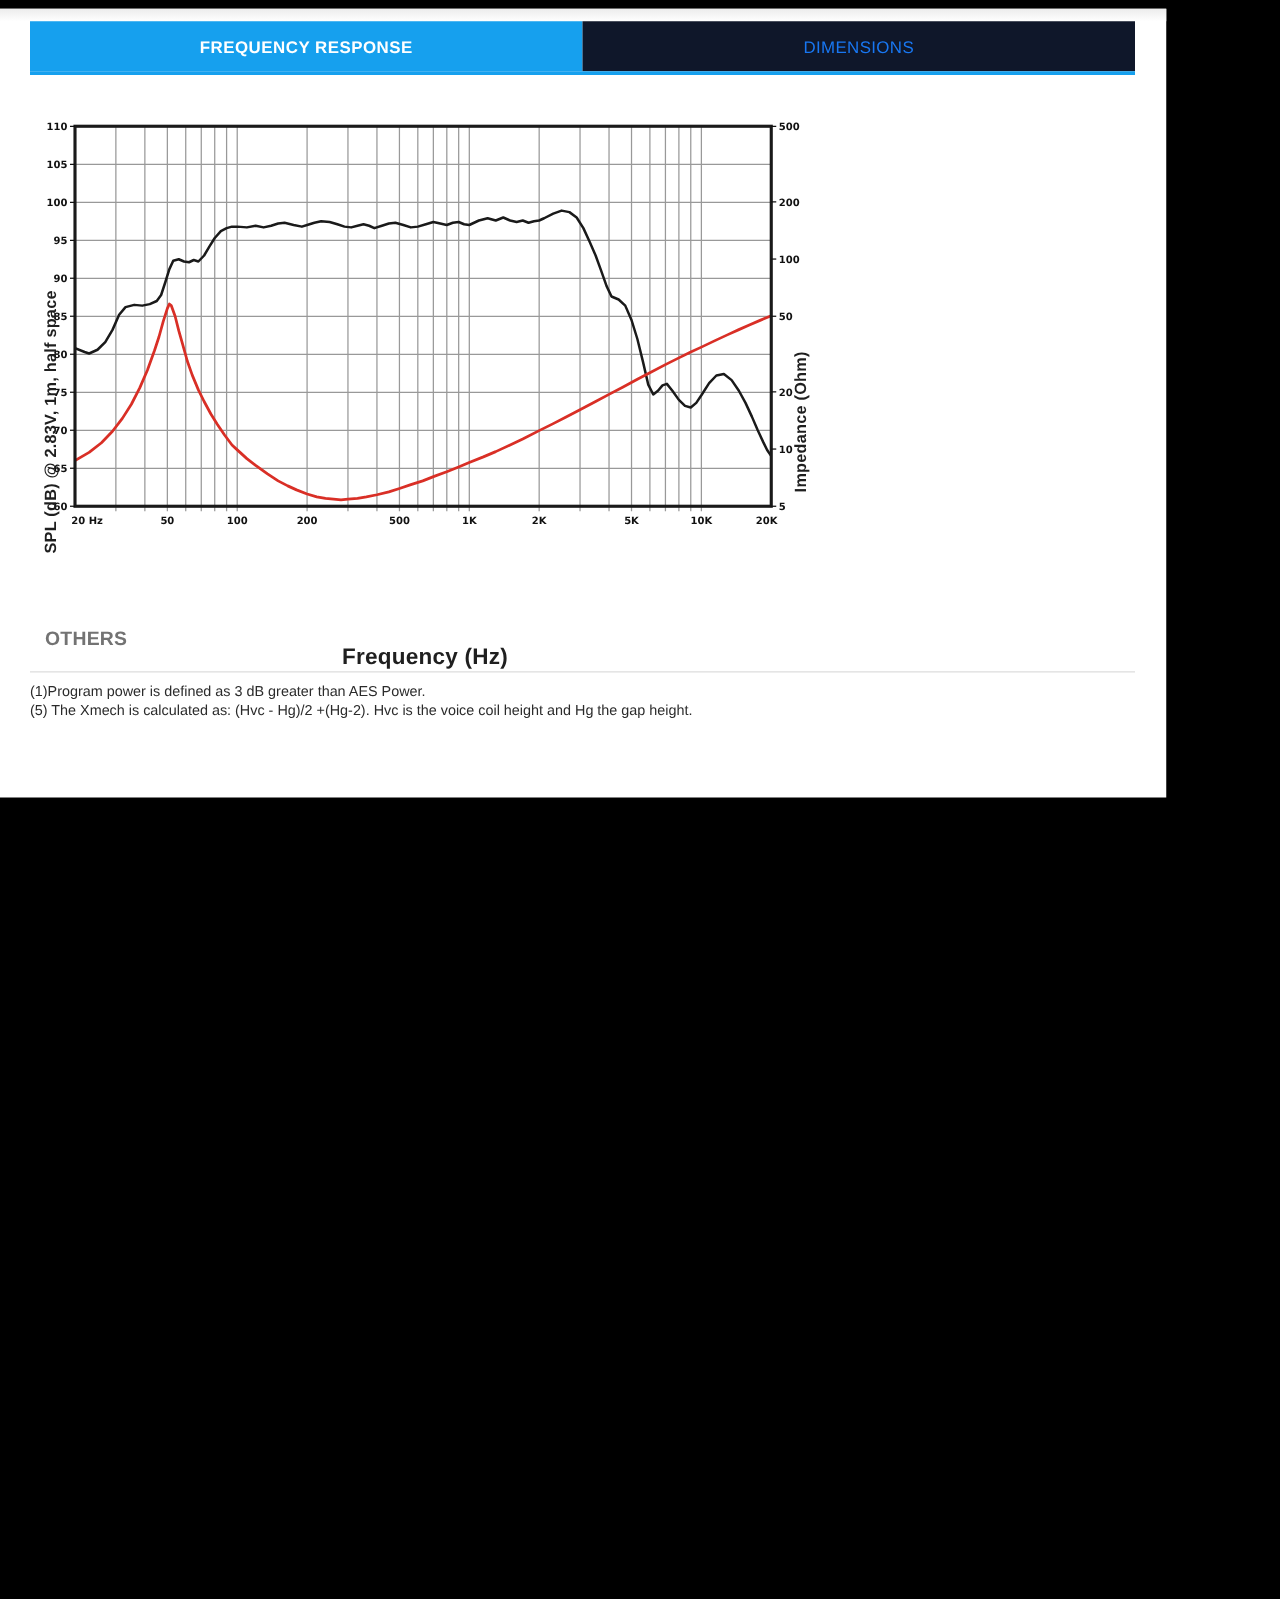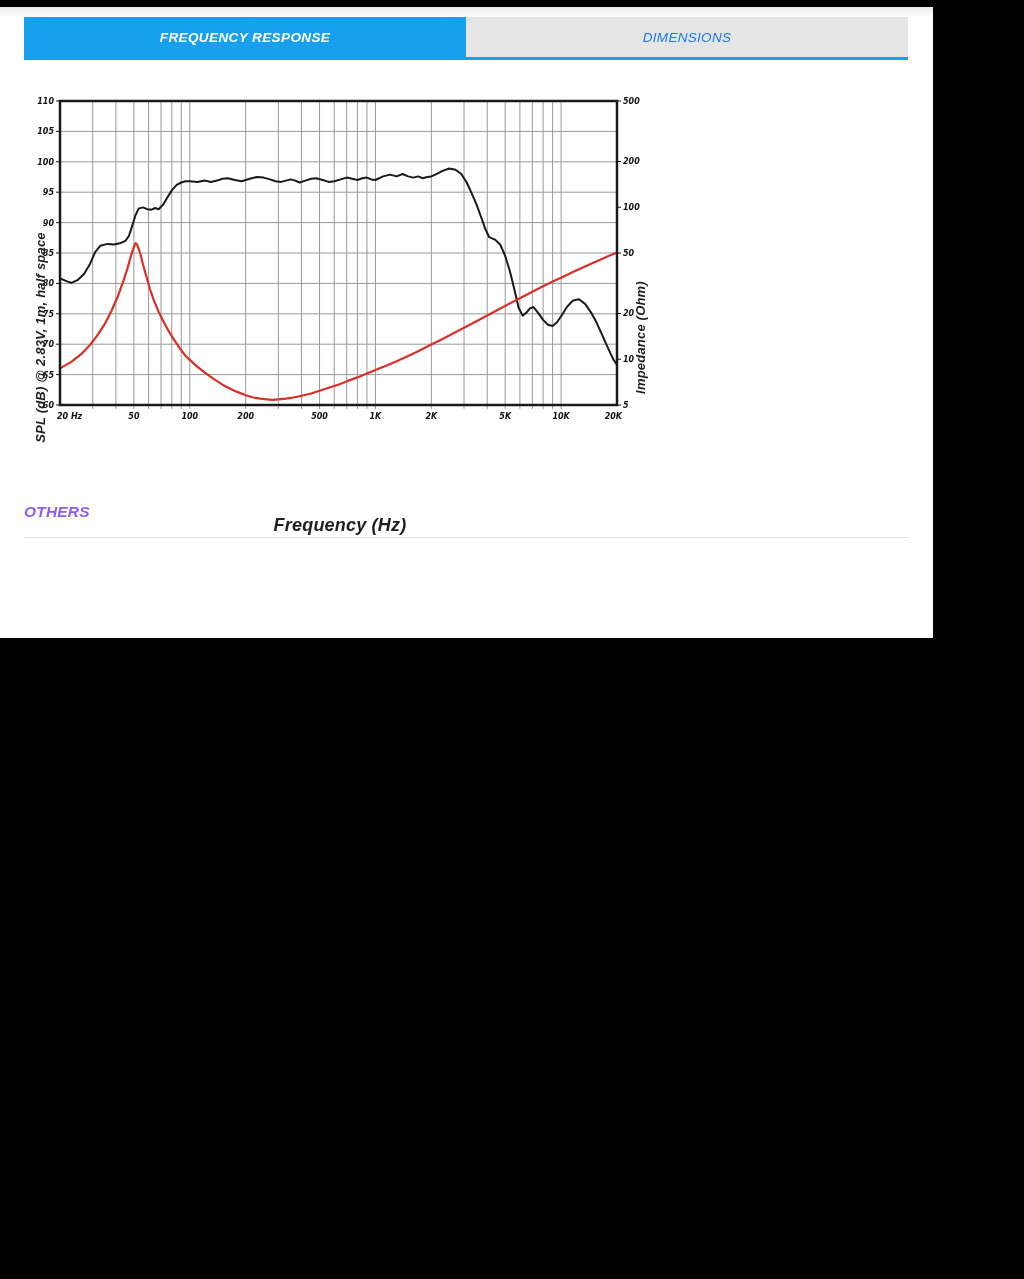--- a/index.html
+++ b/index.html
@@ -1,39 +1,39 @@
 <!DOCTYPE html>
 <html><head>
 <meta charset="utf-8">
 <style>
   * { margin:0; padding:0; box-sizing:border-box; }
   html,body { width:1024px; height:1279px; background:#000; font-family:"Liberation Sans", sans-serif; }
   .page { position:relative; width:1024px; height:1279px; background:#000; overflow:hidden; }
-  .panel { position:absolute; left:0; top:7px; width:933px; height:631px; background:#fff;font-style:italic; }
+  .panel { position:absolute; left:0; top:7px; width:933px; height:631px; background:#fff; }
   .topstrip { position:absolute; left:0; top:0; width:933px; height:10px;
               background:linear-gradient(#ececec,#ffffff); }
   
   .tabbar { position:absolute; left:24px; top:10px; width:884px; height:43px; }
   .tabs { display:flex; width:884px; height:40px; }
   .tab { width:442px; height:40px; display:flex; align-items:center; justify-content:center; cursor:pointer; }
   .tab.active { background:#16a0ee; }
   .tab.active .tab-label { color:#fff; font-weight:700; font-size:13.5px; letter-spacing:0.4px; }
-  .tab.inactive { background:#e5e5e5; }
+  .tab.inactive { background:#0f172a; }
   .tab.inactive .tab-label { color:#1877f2; font-weight:500; font-size:13.5px; letter-spacing:0.3px; }
   .tab-underline { position:absolute; left:0; top:40px; width:884px; height:3px; background:#16a0ee; }
   
   .chart-wrap { position:absolute; left:0; top:86px; width:680px; height:350px; }
   .chart-svg { position:absolute; left:0; top:0; }
   .axis-title { color:#1f1f1f; font-weight:700; font-size:13px; letter-spacing:0.2px; }
   .x-title { position:absolute; left:0; top:422px; width:680px; text-align:center; font-size:18px; }
   .y-title-left  { position:absolute; left:-85px; top:237px; width:250px; text-align:center; transform:rotate(-90deg); }
   .y-title-right { position:absolute; left:515px; top:237px; width:250px; text-align:center; transform:rotate(-90deg); }
   
   .others { position:absolute; left:24px; top:496px; width:884px; }
-  .others-heading { font-size:15.5px; font-weight:700; color:#8b5cf6; letter-spacing:0.2px; }
+  .others-heading { font-size:15.5px; font-weight:700; color:#737373; letter-spacing:0.2px;margin-left:12px; }
   .others-divider { margin-top:16px; width:884px; height:1px; background:#ddd; }
   .notes { margin-top:9px; }
   .note { font-size:11.5px; line-height:14.9px; color:#2b2b2b; white-space:nowrap; }
 </style>
 </head>
 <body>
 
 <div class="page">
   <div class="panel">
     <div class="topstrip"></div>
@@ -144,16 +144,18 @@
         </svg>
       <div class="axis-title y-title-left">SPL (dB) @ 2.83V, 1m, half space</div>
       <div class="axis-title y-title-right">Impedance (Ohm)</div>
       <div class="axis-title x-title">Frequency (Hz)</div>
     </div>
 
     <div class="others">
       <div class="others-heading">OTHERS</div>
       <div class="others-divider"></div>
       <div class="notes">
+          <div class="note">(1)Program power is defined as 3 dB greater than AES Power.</div>
+          <div class="note">(5) The Xmech is calculated as: (Hvc - Hg)/2 +(Hg-2). Hvc is the voice coil height and Hg the gap height.</div>
         </div>
     </div>
   </div>
 </div>
 
 </body></html>

